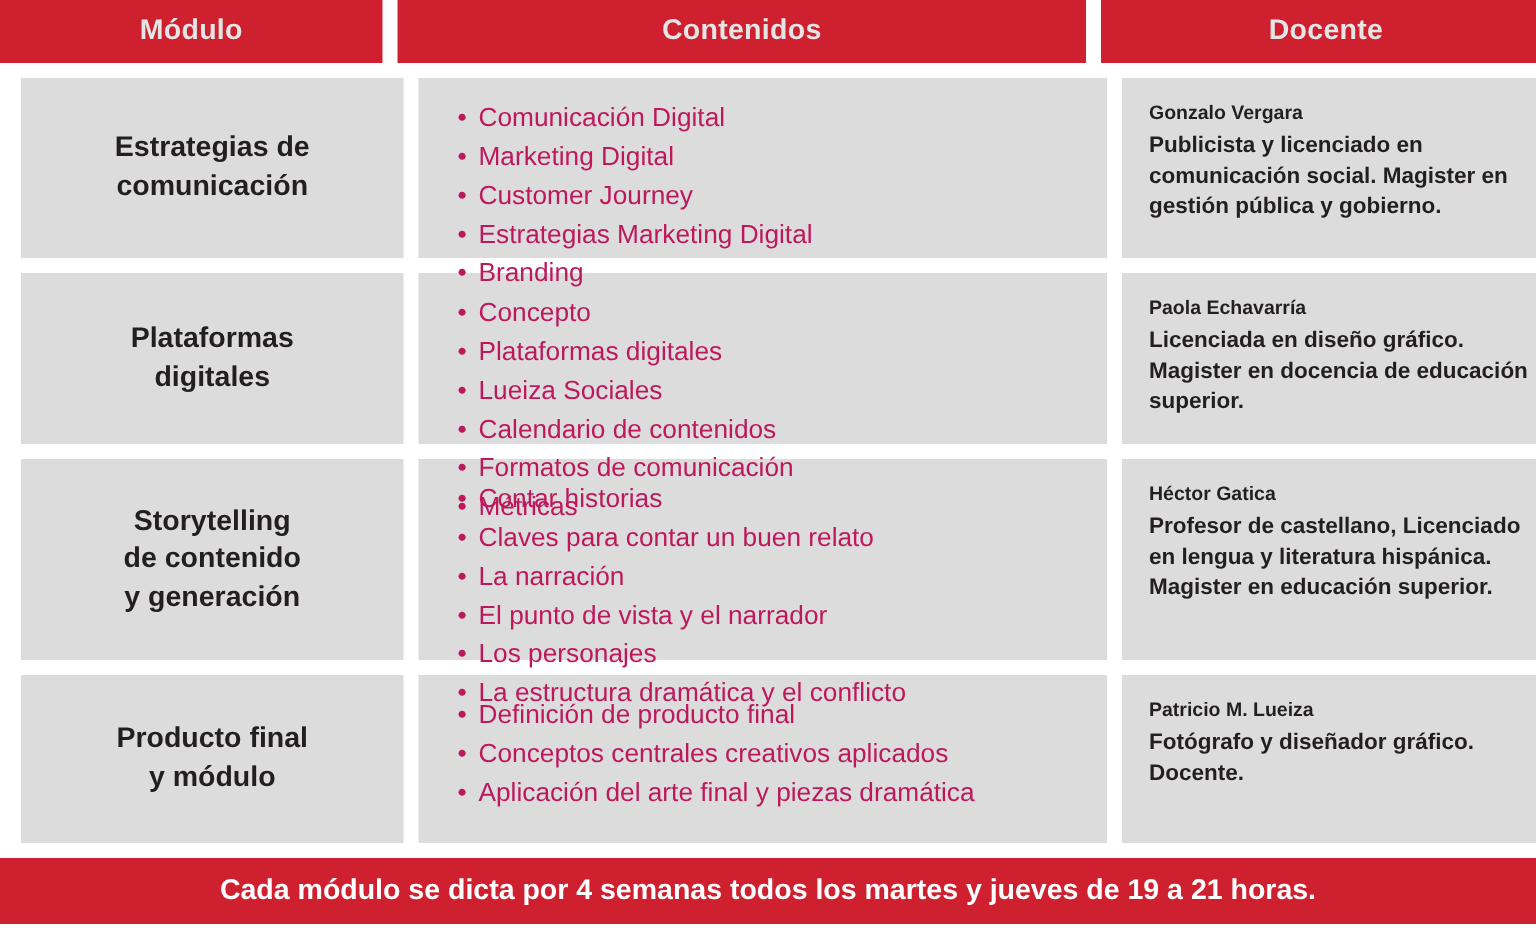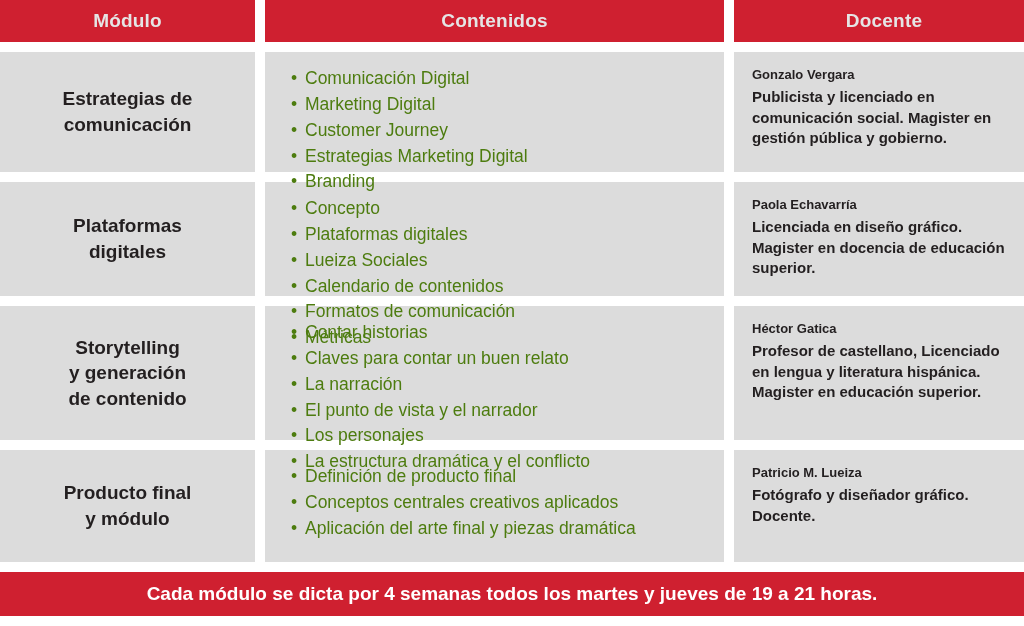--- a/index.html
+++ b/index.html
@@ -59,26 +59,27 @@
   .cell-module {
     display: flex;
     align-items: center;
     justify-content: center;
     text-align: center;
     font-weight: bold;
     font-size: 19px;
     line-height: 1.35;
     color: #231f20;
     padding: 8px 14px;
+    margin-left: 14px;
   }
   .cell-contents {
     padding: 14px 18px 14px 26px;
     font-size: 17.5px;
     line-height: 1.42;
-    color: #4d7c0f;
+    color: #be185d;
   }
   .cell-contents ul {
     margin: 0;
     padding: 0;
     list-style: none;
   }
   .cell-contents li {
     position: relative;
     padding-left: 14px;
     margin: 0 0 1px 0;
@@ -179,22 +180,22 @@
       <div class="cell cell-teacher col-3">
         <span class="teacher-name">Paola Echavarría</span>
         <span class="teacher-desc">Licenciada en diseño gráfico. Magister en docencia de educación superior.</span>
       </div>
     </div>
 
     <div class="row r3">
       <div class="cell cell-module col-1">
         <div>
           <div>Storytelling</div>
+          <div>de contenido</div>
           <div>y generación</div>
-          <div>de contenido</div>
         </div>
       </div>
       <div class="cell cell-contents col-2">
         <ul>
           <li>Contar historias</li>
           <li>Claves para contar un buen relato</li>
           <li>La narración</li>
           <li>El punto de vista y el narrador</li>
           <li>Los personajes</li>
           <li>La estructura dramática y el conflicto</li>

